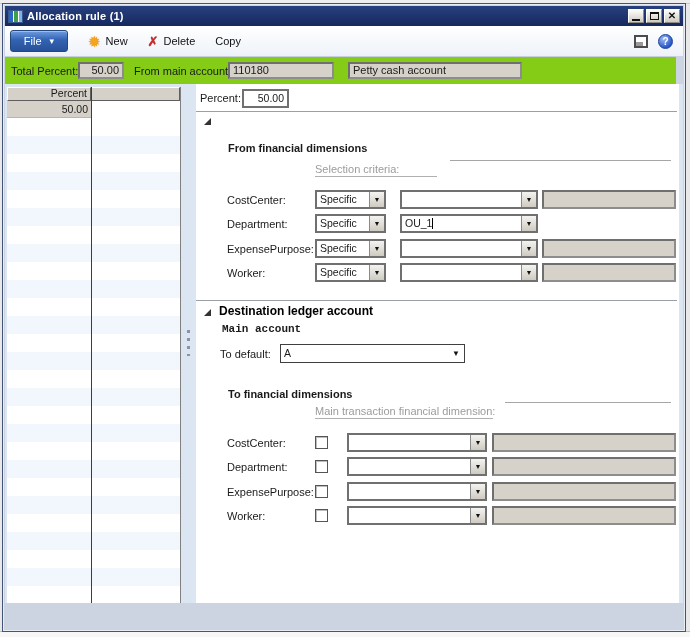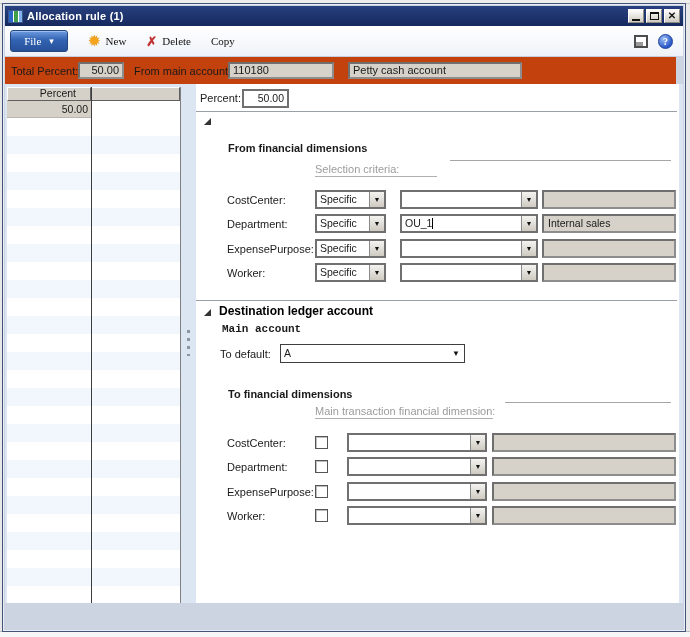--- a/index.html
+++ b/index.html
@@ -21,53 +21,53 @@
   .title-text { color:#fff; font-weight:bold; font-size:11px; flex:1; letter-spacing:.2px; }
   .winbtn { width:16px; height:14px; margin-left:2px; background:linear-gradient(#fdfdfb,#cfcbc2);
     border:1px solid #8f8c82; border-top-color:#fff; border-left-color:#fff;
     display:flex; align-items:center; justify-content:center; position:relative; }
   .glyph-min { width:8px; height:2px; background:#111; margin-top:7px; }
   .glyph-max { width:9px; height:8px; border:1px solid #111; border-top:2px solid #111; }
   .glyph-close { font-size:10px; font-weight:bold; color:#111; line-height:1; }
 
   
   .toolbar { left:2px; top:22px; right:2px; height:30px;
-    background:linear-gradient(#ffffff,#eef2f8); display:flex; align-items:center;font-family:Liberation Serif, serif; }
+    background:linear-gradient(#ffffff,#eef2f8); display:flex; align-items:center; }
   .file-btn { width:58px; height:22px; margin-left:5px; border-radius:3px;
     background:linear-gradient(#6f9ce0,#3263b2 45%,#27509a); border:1px solid #24477e;
     color:#fff; display:flex; align-items:center; justify-content:center; gap:8px; font-size:11px;
     box-shadow:inset 0 1px 0 #9dbdee; }
   .tbtn { display:flex; align-items:center; gap:5px; margin-left:20px; color:#111; }
   .icon-new { color:#f6a41c; font-size:15px; line-height:1; text-shadow:0 0 1px #c97c00; }
   .icon-delete { color:#c23131; font-size:13px; font-weight:bold; line-height:1; }
   .toolbar-right { margin-left:auto; display:flex; align-items:center; gap:10px; margin-right:10px; }
   .icon-pane { width:14px; height:13px; border:2px solid #4c4c4c; background:#fff; position:relative; }
   .icon-pane::after { content:""; position:absolute; left:0; right:3px; bottom:0; height:4px; background:#9a9a9a; }
   .icon-help { width:15px; height:15px; border-radius:50%; border:1px solid #1c3e9a;
     background:radial-gradient(circle at 35% 30%, #9cbcf4, #2a58c8 70%);
     color:#fff; font-weight:bold; font-size:10px; display:flex; align-items:center; justify-content:center; }
 
   
-  .headerstrip { left:2px; top:52px; right:9px; height:28px; background:#c2410c;
+  .headerstrip { left:2px; top:52px; right:9px; height:28px; background:#84cc16;
     border-top:1px solid #c6cfdd; }
   .hs-label { position:absolute; top:8px; color:#1a1a1a; }
   .fld { position:absolute; top:5px; height:17px; background:#d6d2c9;
     border:2px solid #6f6f6f; border-bottom-color:#8d8d8d; border-right-color:#8d8d8d;
     line-height:13px; overflow:hidden; }
   .fld.right { text-align:right; padding-right:3px; }
   .fld.left { padding-left:3px; }
 
   
   .content { left:2px; top:80px; right:2px; bottom:28px; background:#dce6f3; }
   .grid { left:2px; top:3px; width:174px; bottom:0; background:#fff; border-right:1px solid #808080;
     display:flex; flex-direction:column; }
   .grid-header { display:flex; height:14px; }
   .gh-cell { background:#d5d1c8; border:1px solid; border-color:#fdfdfb #5f5f5f #5f5f5f #fdfdfb;
     font-size:10.5px; line-height:11px; }
-  .gh-1 { width:84px; text-align:right; padding-right:14px; }
+  .gh-1 { width:84px; text-align:right; padding-right:3px; }
   .gh-2 { flex:1; }
   .grid-selrow { display:flex; height:17px; }
   .sel-cell { width:84px; background:#d5d1c8; text-align:right; padding:2px 3px 0 0; font-size:10.5px;
     border-bottom:1px solid #b9b5ac; }
   .sel-rest { flex:1; background:#fff; }
   .grid-body { flex:1; background:repeating-linear-gradient(to bottom,#ffffff 0 18px,#f2f6fd 18px 36px); }
   .grid-vline { left:86px; top:3px; bottom:0; width:1px; background:#3d3d3d; }
   .splitter { left:177px; top:0; width:14px; bottom:0; background:#dce6f3; }
   .splitter-dots { left:5px; top:246px; width:3px; height:26px;
     background:repeating-linear-gradient(to bottom,#8b94a6 0 3px,transparent 3px 8px); }
@@ -204,21 +204,20 @@
 
       <span class="plabel" style="left:31px; top:134px;">Department:</span>
       <div class="combo" style="left:119px; top:130px; width:71px;">
         <div class="combo-text">Specific</div>
         <div class="combo-btn">▼</div>
       </div>
       <div class="combo" style="left:204px; top:130px; width:138px;">
         <div class="combo-text"><span>OU_1</span><span class="caret"></span></div>
         <div class="combo-btn">▼</div>
       </div>
-      <div class="grayfld" style="left:346px; top:130px; width:134px;">Internal sales</div>
 
       <span class="plabel" style="left:31px; top:159px;">ExpensePurpose:</span>
       <div class="combo" style="left:119px; top:155px; width:71px;">
         <div class="combo-text">Specific</div>
         <div class="combo-btn">▼</div>
       </div>
       <div class="combo" style="left:204px; top:155px; width:138px;">
         <div class="combo-text"></div>
         <div class="combo-btn">▼</div>
       </div>

